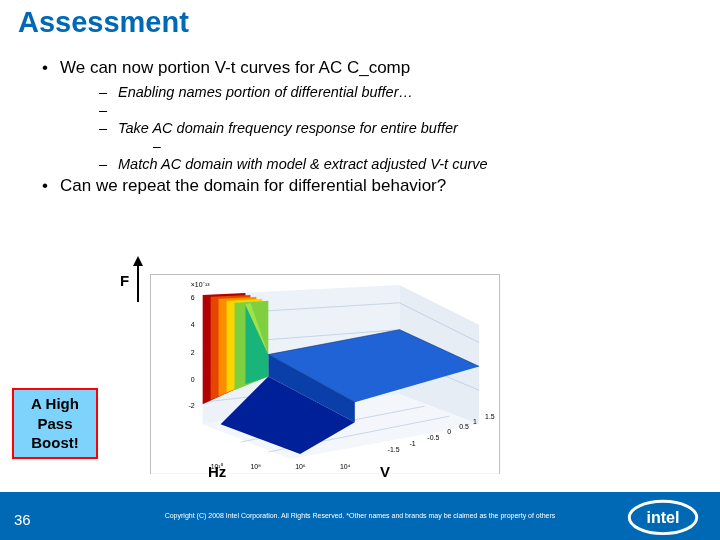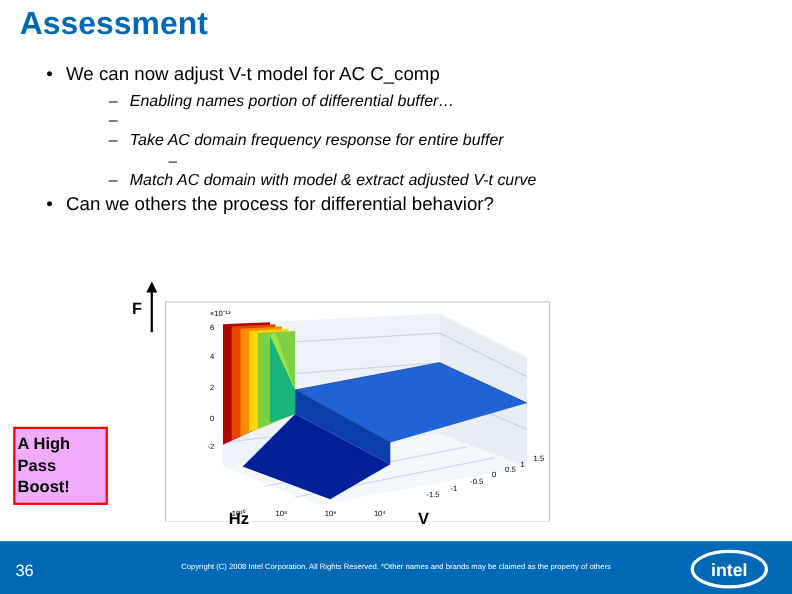--- a/index.html
+++ b/index.html
@@ -67,26 +67,26 @@
     flex: 0 0 24px;
     text-align: center;
   }
   .callout {
     position: absolute;
     left: 12px;
     top: 388px;
     width: 86px;
     border: 2px solid #ff0000;
     box-sizing: border-box;
-    text-align: left;
+    text-align: center;
     font-weight: bold;
     font-size: 15px;
     line-height: 1.3;
     padding: 4px 2px;
-    background: #f0abfc;
+    background: #7dd3fc;
   }
   .chart-wrap {
     position: absolute;
     left: 120px;
     top: 256px;
     width: 382px;
     height: 220px;
   }
   .chart-img {
     position: absolute;
@@ -165,21 +165,21 @@
 </head>
 <body>
 
 <div class="slide">
 
   <div class="title">Assessment</div>
 
   <div class="body">
     <div class="b1">
       <span class="dot">•</span>
-      <span>We can now adjust V-t model for AC C_comp</span>
+      <span>We can now portion V-t curves for AC C_comp</span>
     </div>
 
     <div class="b2">
       <span class="dash">–</span>
       <span>Enabling names portion of differential buffer…</span>
     </div>
     <div class="b2">
       <span class="dash">–</span>
     </div>
     <div class="b2">
@@ -189,21 +189,21 @@
     <div class="b3">
       <span class="dash">–</span>
     </div>
     <div class="b2">
       <span class="dash">–</span>
       <span>Match AC domain with model &amp; extract adjusted V-t curve</span>
     </div>
 
     <div class="b1" style="margin-top:4px;">
       <span class="dot">•</span>
-      <span>Can we others the process for differential behavior?</span>
+      <span>Can we repeat the domain for differential behavior?</span>
     </div>
   </div>
 
   <div class="chart-wrap">
     <div class="axis-f">
       <span>F</span>
       <svg width="14" height="48">
         <line x1="7" y1="46" x2="7" y2="6" stroke="#000" stroke-width="2"></line>
         <polygon points="7,0 2,10 12,10" fill="#000"></polygon>
       </svg>

